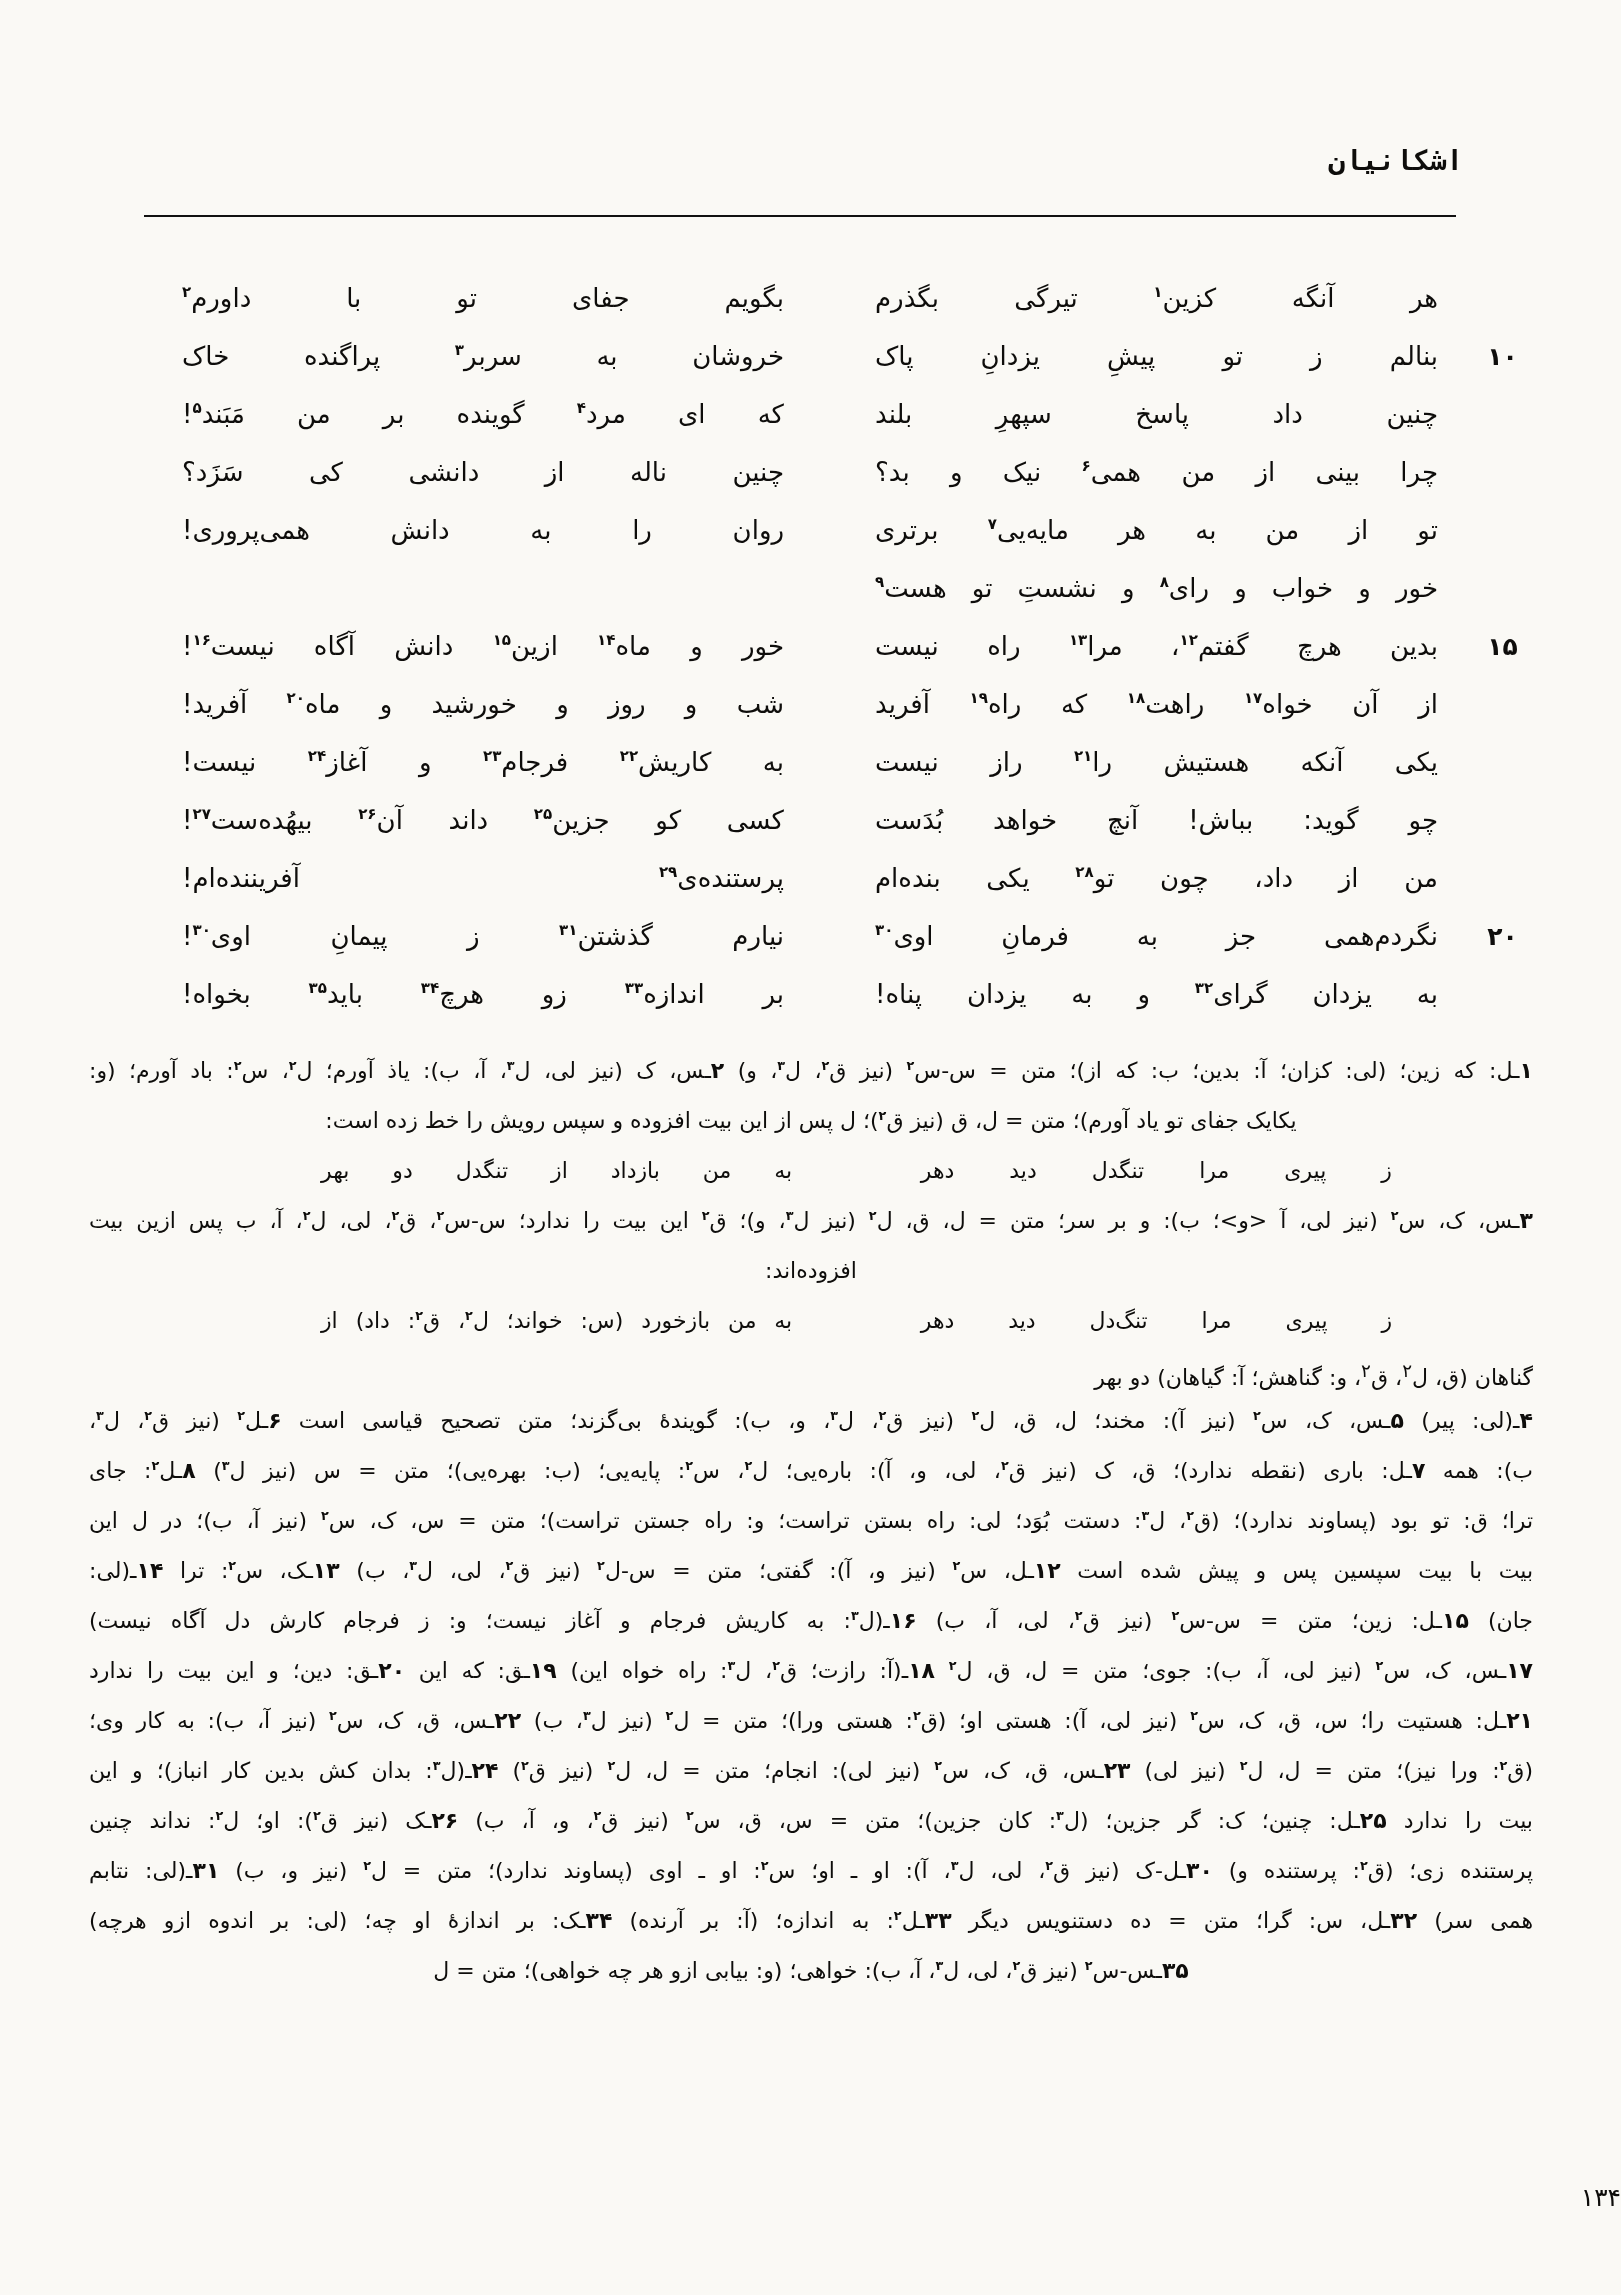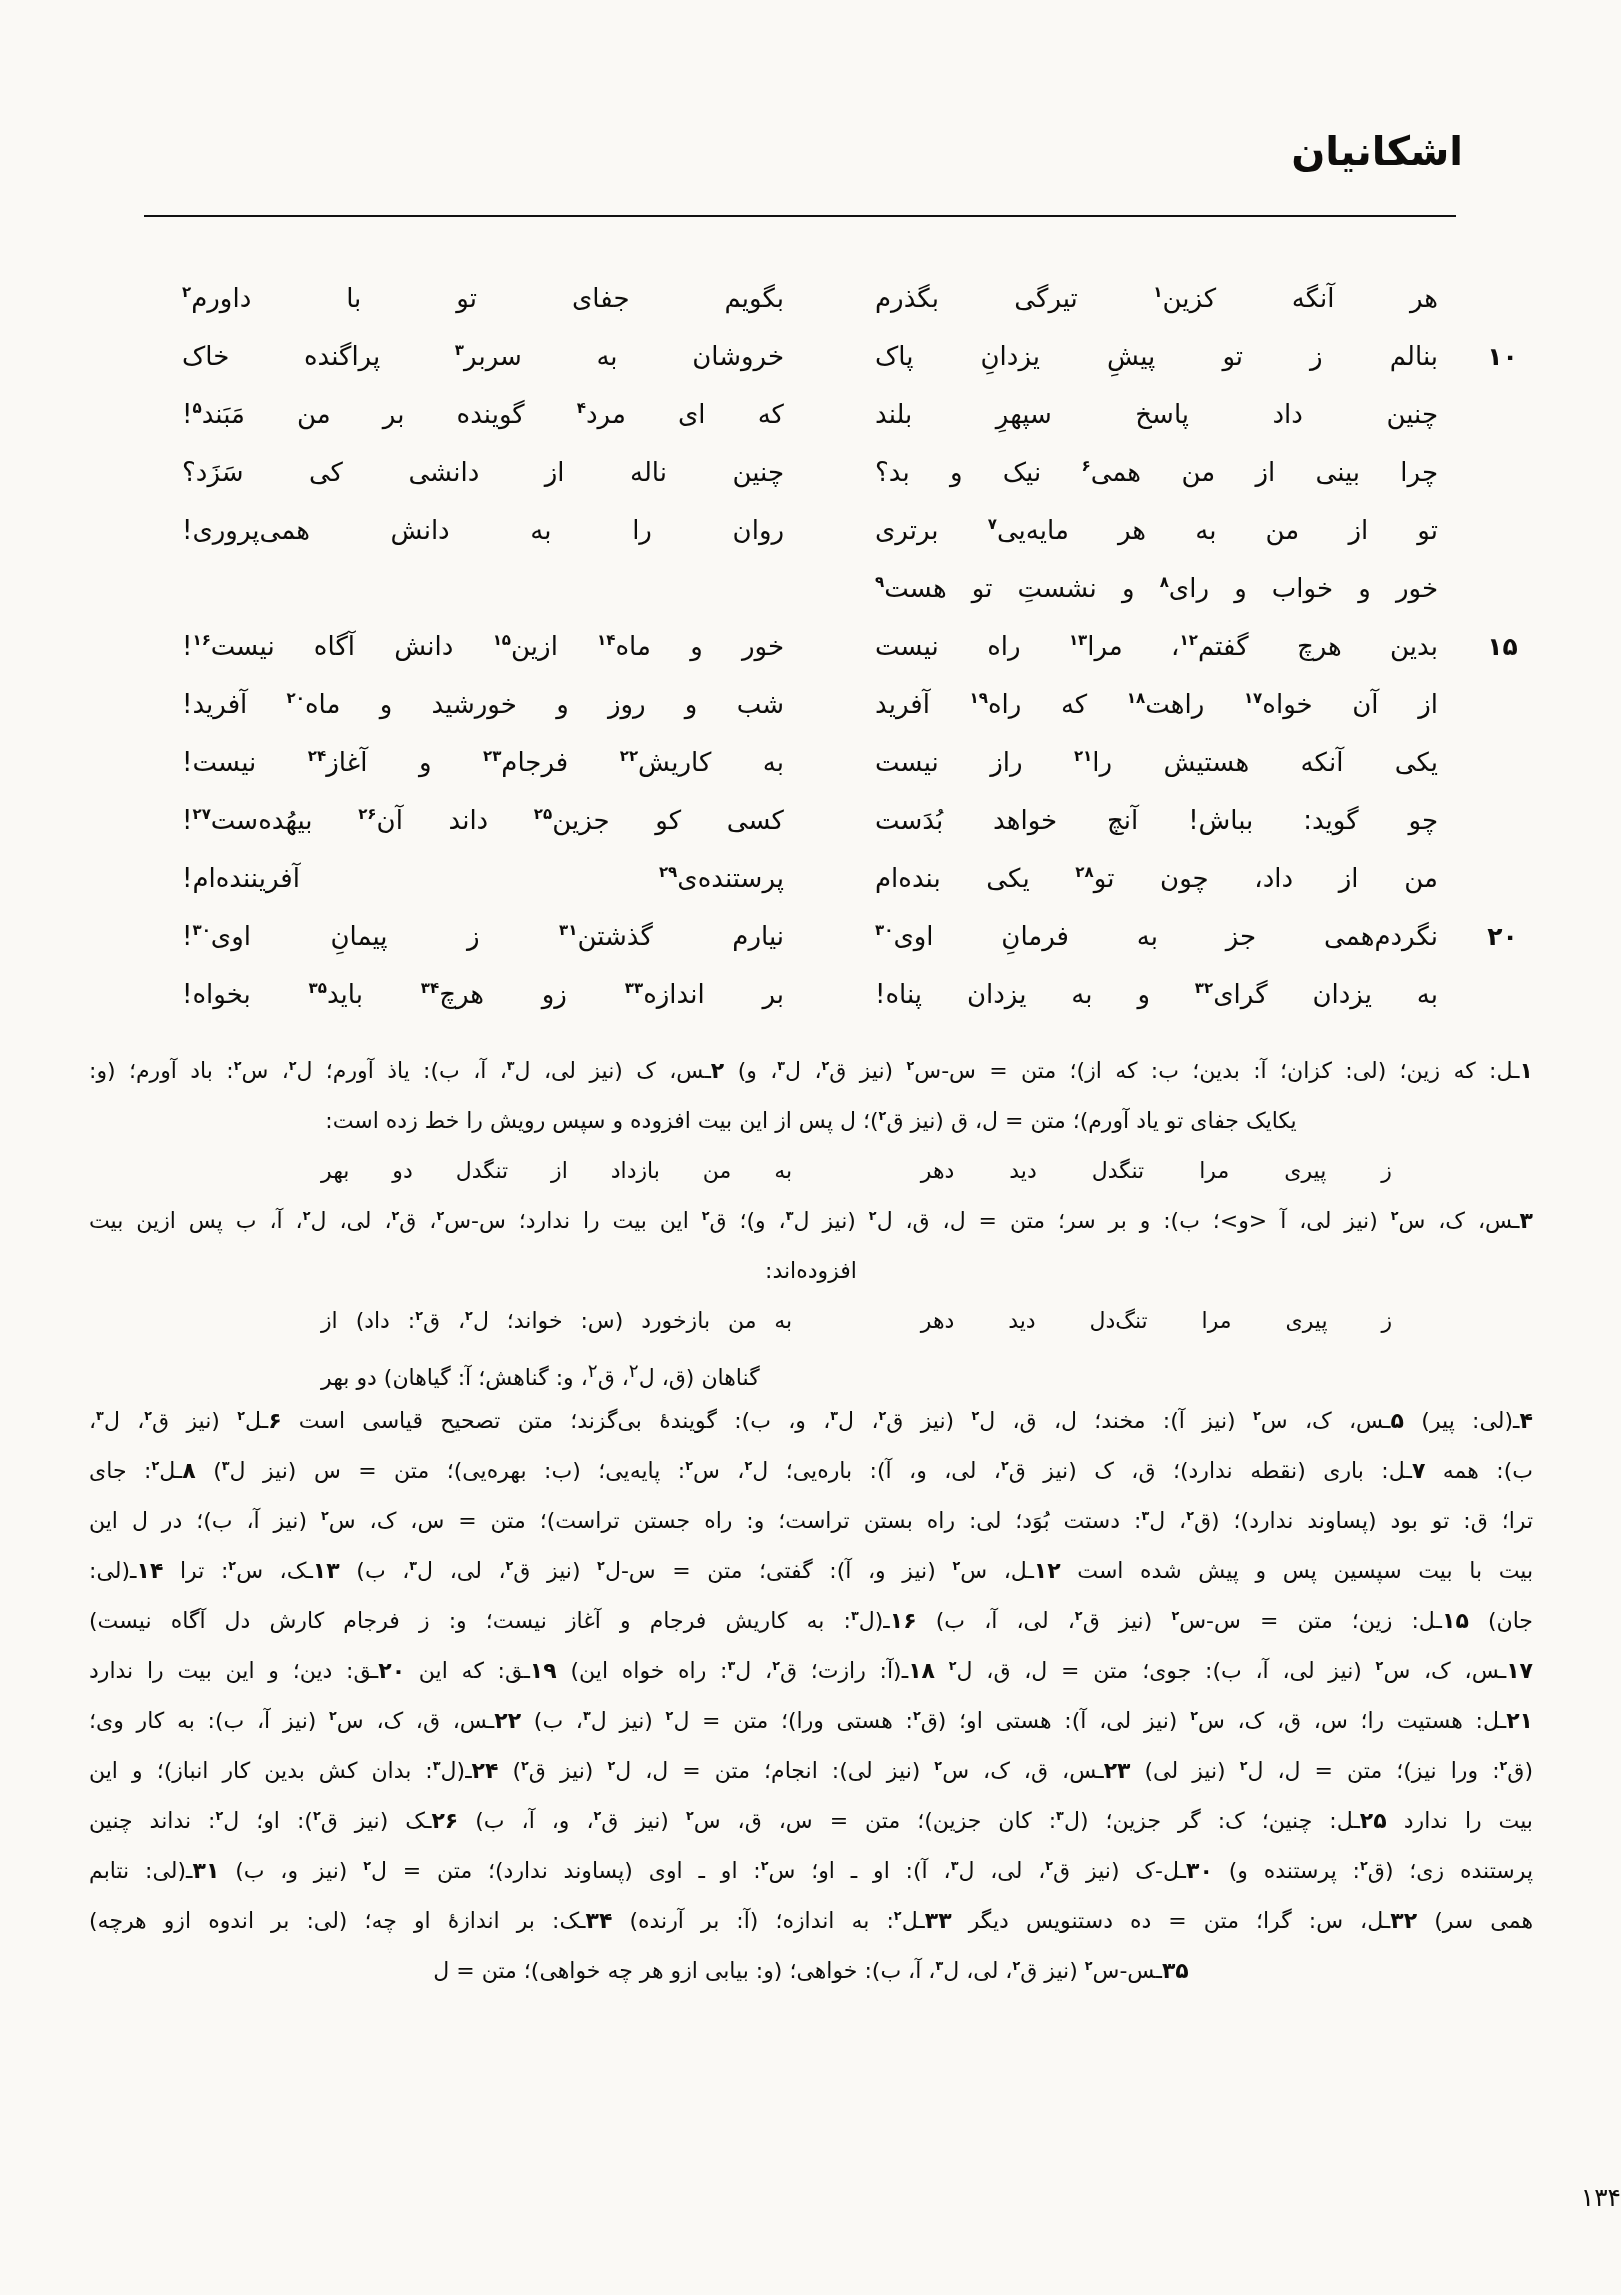--- a/index.html
+++ b/index.html
@@ -3,22 +3,22 @@
 <meta charset="utf-8">
 <style>
   html,body{margin:0;padding:0}
   body{
     width:1621px;height:2295px;position:relative;
     background:#faf9f5;color:#0e0d0b;
     font-family:"DejaVu Sans",sans-serif;
     direction:rtl;
   }
   .page-title{
-    position:absolute;top:128px;right:158px;
-    font-size:40px;font-weight:bold;letter-spacing:0;
+    position:absolute;top:144px;right:158px;
+    font-size:28px;font-weight:bold;letter-spacing:0;font-family:Liberation Mono, monospace;
   }
   .header-rule{
     position:absolute;top:215px;left:144px;width:1312px;height:2.1px;
     background:#111;
   }
   
   .poem{position:absolute;top:269px;right:99px;width:1358px}
   .couplet{
     display:grid;direction:rtl;
     grid-template-columns:84px 563px 91px 602px;
@@ -39,21 +39,21 @@
   .fn.just{text-align:justify;text-align-last:justify}
   .fn-pair{
     height:50px;line-height:50px;display:flex;direction:rtl;
     justify-content:space-between;padding:0 141px 0 232px;
   }
   .fn-pair .fnv{
     font-size:22px;white-space:nowrap;flex:0 0 44%;
     text-align:justify;text-align-last:justify;
   }
   .fn-center{
-    font-size:22px;line-height:50px;height:50px;text-align:left;
+    font-size:22px;line-height:50px;height:50px;text-align:right;
     padding-left:232px;
   }
   .page-number{
     position:absolute;bottom:83px;left:0;width:100%;
     text-align:right;font-size:25px;
   }
 </style>
 </head>
 <body>
 

